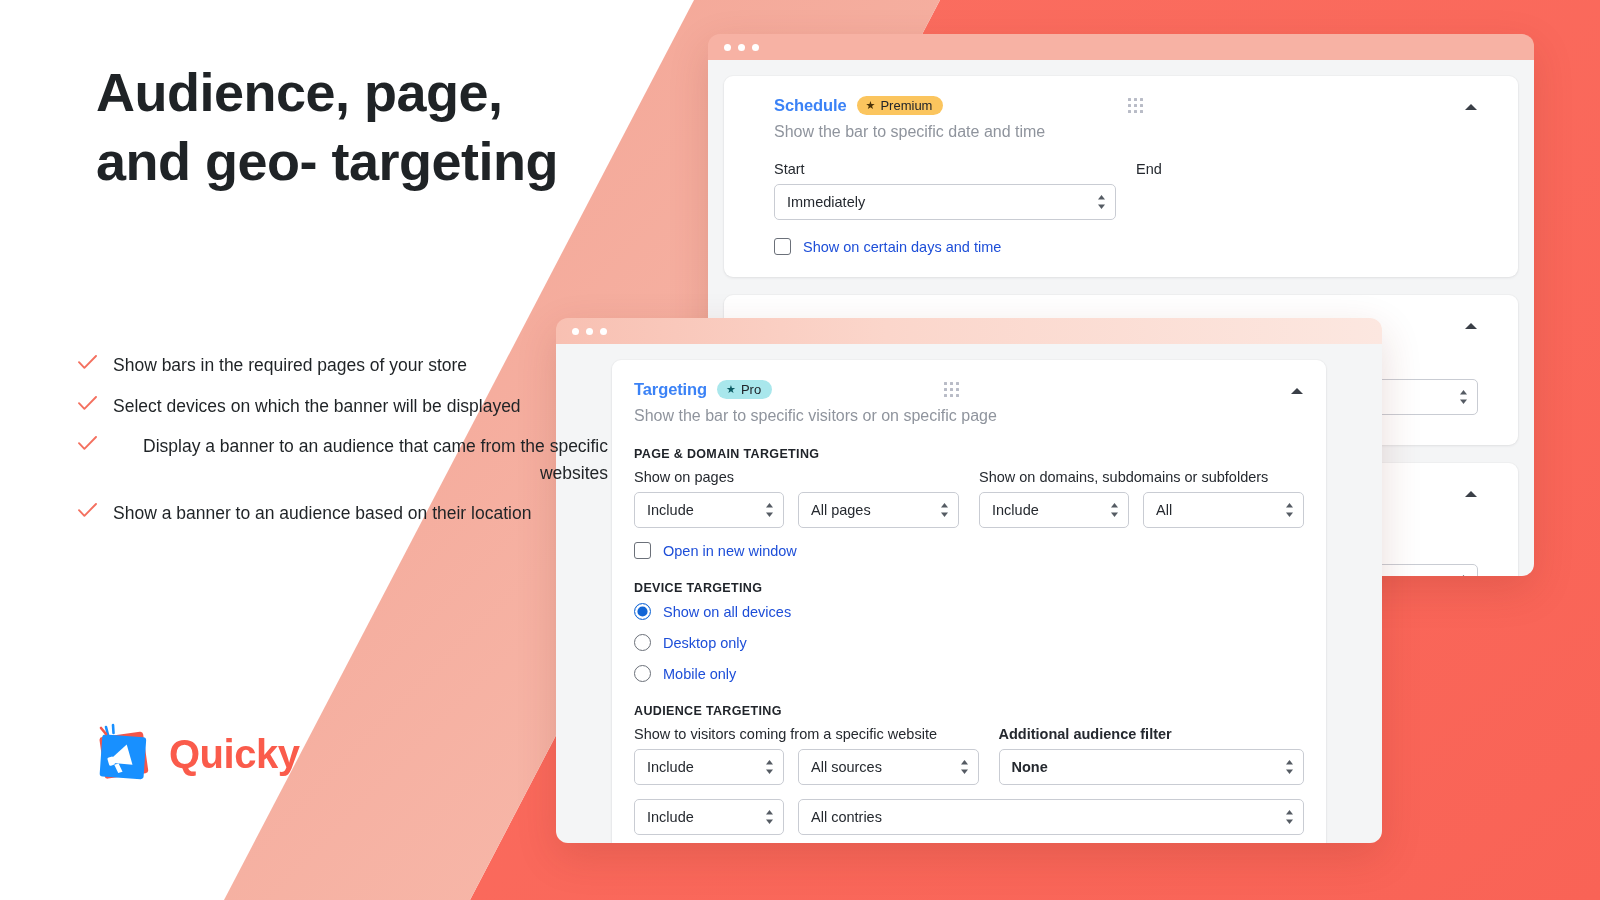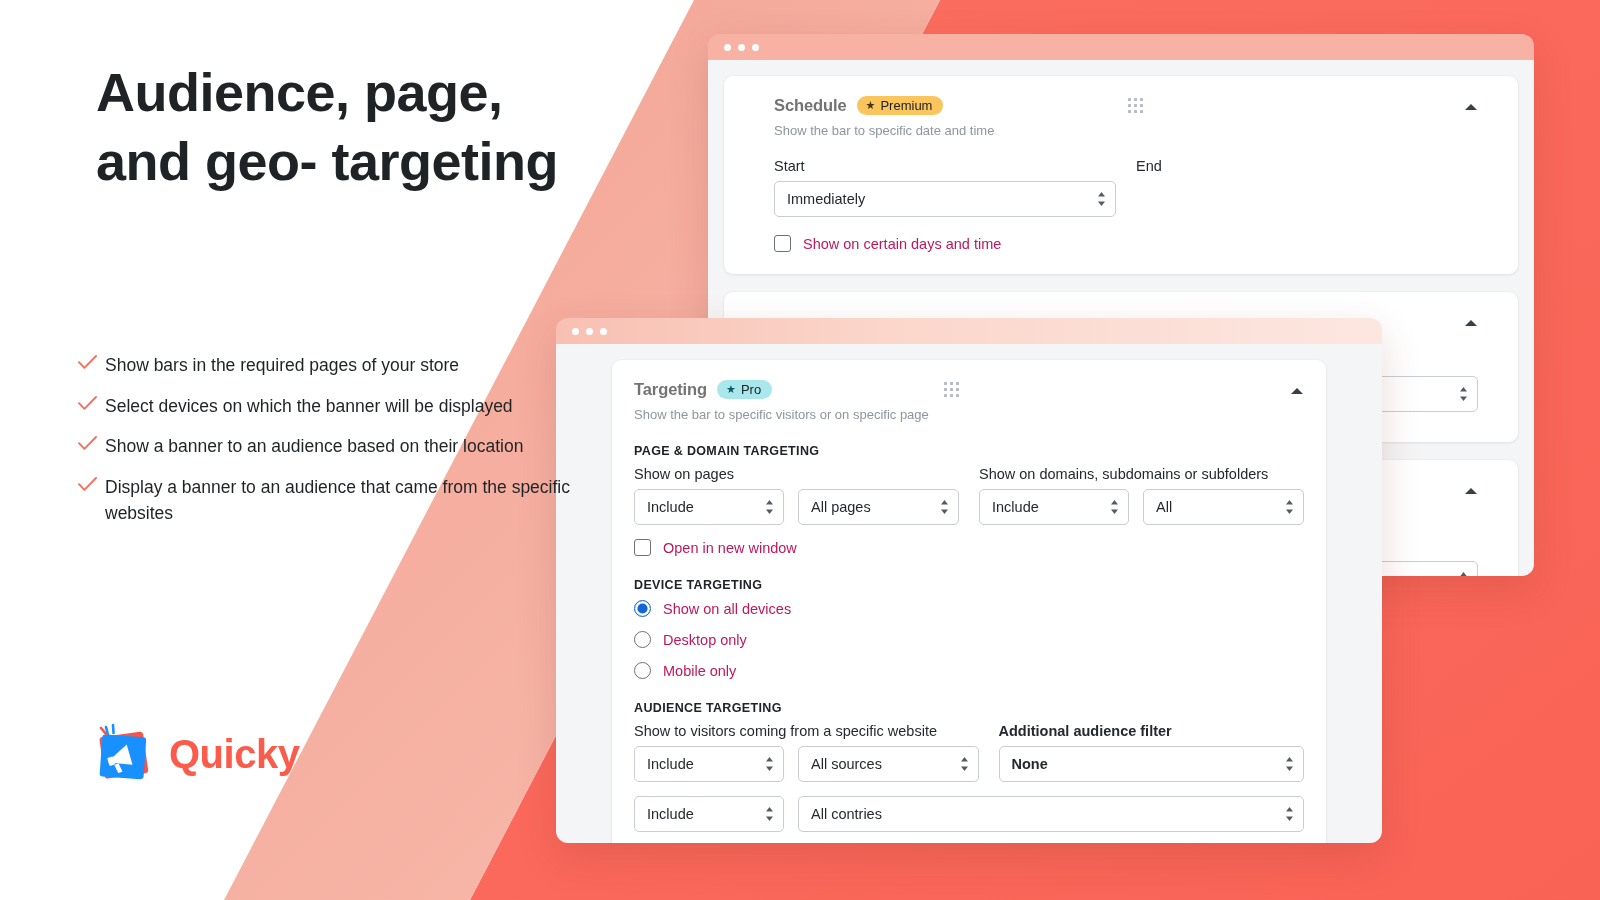--- a/index.html
+++ b/index.html
@@ -33,22 +33,23 @@
   }
   .feature-list {
     position: absolute;
     top: 352px; left: -18px;
     width: 530px;
     list-style: none;
   }
   .feature-item {
     display: flex;
     align-items: flex-start;
-    gap: 8px;
+    gap: 16px;
     margin-bottom: 14px;
+    text-align: right;
   }
   .check-icon { flex: 0 0 auto; margin-top: 3px; }
   .feature-text {
     font-size: 17.5px;
     line-height: 1.52;
     color: #1f2326;
   }
 
   
   .logo-row {
@@ -116,21 +117,21 @@
 
   .card-head {
     display: flex;
     align-items: center;
     position: relative;
     min-height: 22px;
   }
   .card-title {
     font-size: 16.5px;
     font-weight: 700;
-    color: #737373;
+    color: #3b82f6;
     letter-spacing: -0.1px;
   }
   .badge {
     margin-left: 10px;
     display: inline-flex;
     align-items: center;
     gap: 5px;
     border-radius: 11px;
     padding: 3px 11px 3px 9px;
     font-size: 13px;
@@ -153,21 +154,21 @@
   }
   .drag-handle i { width: 3px; height: 3px; background: #b9bcc7; border-radius: .5px; display: block; }
 
   .collapse-chevron {
     position: absolute;
     right: 0; top: 4px;
     width: 14px; height: 10px;
   }
 
   .card-sub {
-    font-size: 13px;
+    font-size: 16px;
     color: #8f949d;
     margin-top: 7px;
   }
 
   .section-label {
     font-size: 12.5px;
     font-weight: 700;
     letter-spacing: .35px;
     color: #20242a;
     margin-top: 22px;
@@ -225,21 +226,21 @@
     width: 17px; height: 17px;
     border: 1.6px solid #6b7079;
     border-radius: 50%;
     background: #fff;
     flex: 0 0 auto;
   }
   .radio-circle.checked {
     border: 1.6px solid #1266D6;
     box-shadow: inset 0 0 0 2.4px #fff, inset 0 0 0 9px #1266D6;
   }
-  .opt-text { font-size: 14.5px; color: #be185d; }
+  .opt-text { font-size: 14.5px; color: #1d4ed8; }
 
   
   .peek-label { font-size: 14.5px; color: #25292f; margin-bottom: 7px; }
 </style>
 </head>
 <body>
 
 <div id="bg">
   <svg viewBox="0 0 1600 900" xmlns="http://www.w3.org/2000/svg">
     <defs>
@@ -279,29 +280,29 @@
           </svg>
       </span>
       <span class="feature-text">Select devices on which the banner will be displayed</span>
     </li>
     <li class="feature-item">
       <span class="check-icon">
         <svg width="19" height="15" viewBox="0 0 19 15">
             <path d="M1 7.2 L6.4 12.8 L18 1" stroke="#F4705F" stroke-width="1.9" fill="none" stroke-linecap="round" stroke-linejoin="round"></path>
           </svg>
       </span>
-      <span class="feature-text">Show a banner to an audience based on their location</span>
+      <span class="feature-text">Display a banner to an audience that came from the specific websites</span>
     </li>
     <li class="feature-item">
       <span class="check-icon">
         <svg width="19" height="15" viewBox="0 0 19 15">
             <path d="M1 7.2 L6.4 12.8 L18 1" stroke="#F4705F" stroke-width="1.9" fill="none" stroke-linecap="round" stroke-linejoin="round"></path>
           </svg>
       </span>
-      <span class="feature-text">Display a banner to an audience that came from the specific websites</span>
+      <span class="feature-text">Show a banner to an audience based on their location</span>
     </li>
   </ul>
 
   <div class="logo-row">
     <span class="logo-mark">
       <svg viewBox="0 0 64 64" width="64" height="64">
         <g transform="rotate(-8 32 34)">
           <rect x="9" y="12" width="44" height="42" rx="3" fill="#F4564A"></rect>
         </g>
         <g transform="rotate(4 32 34)">

